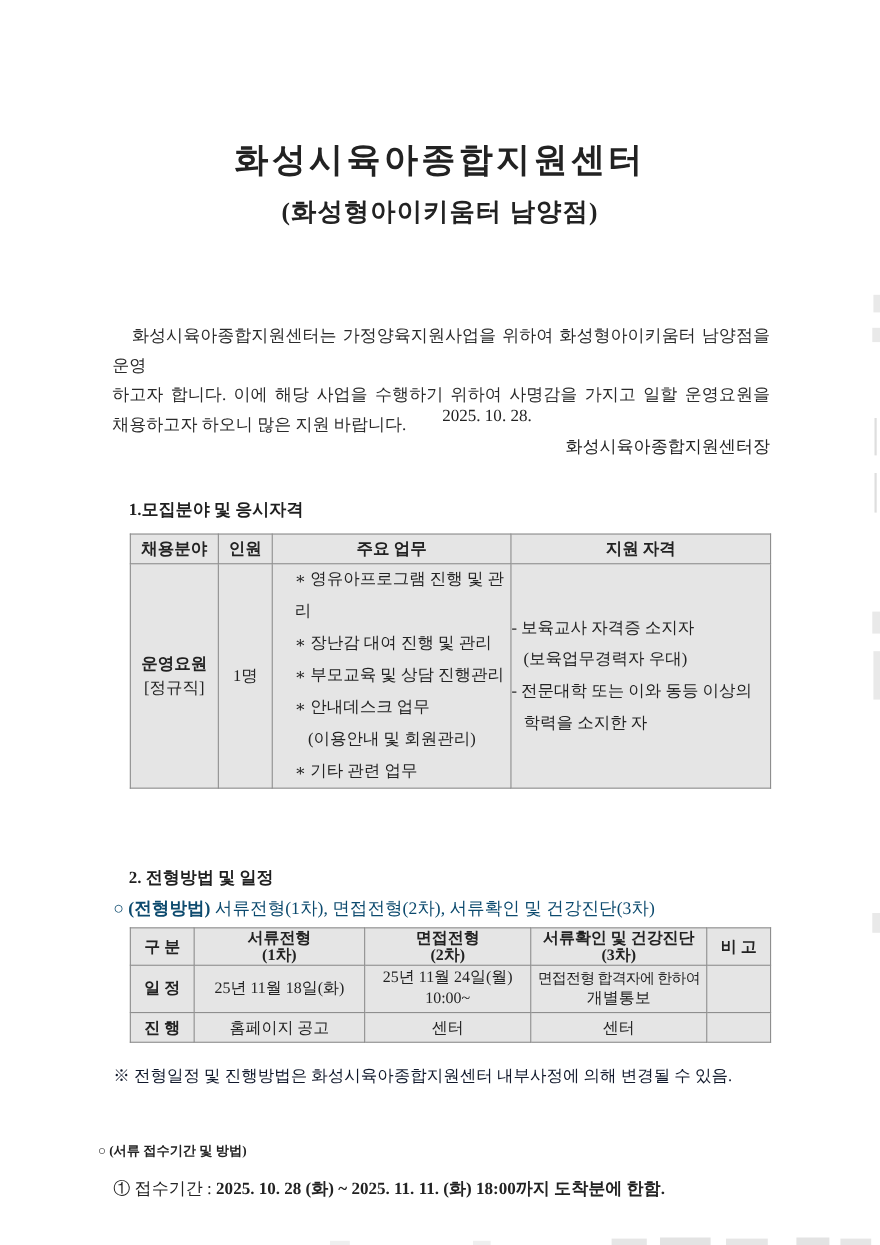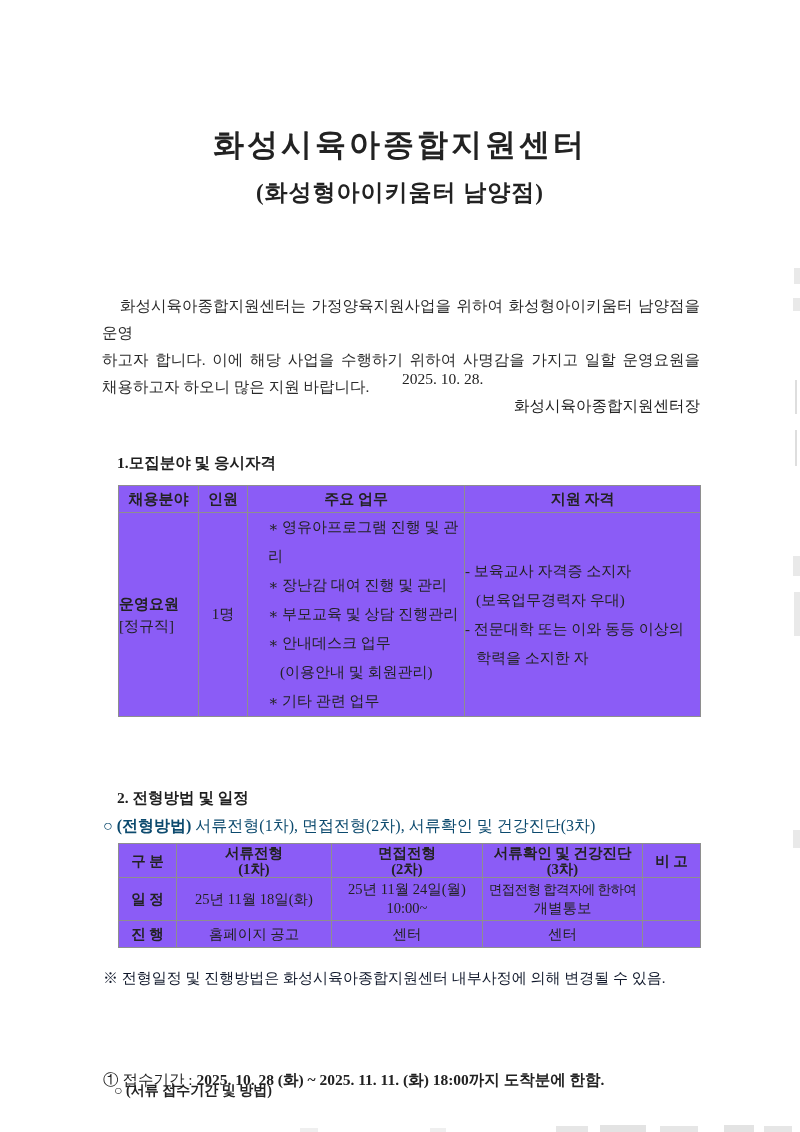--- a/index.html
+++ b/index.html
@@ -27,45 +27,45 @@
   
   .sec-heading { font-size:15.5px; font-weight:bold; color:#1f1f1f; }
   .h1 { top:453px; left:117px; }
   .h2 { top:788px; left:117px; }
 
   .inline-line { font-size:16px; color:#0c4a6e; }
   .method-line { top:816px; left:103px; }
   .b { font-weight:bold; }
 
   
-  table { border-collapse:collapse; table-layout:fixed; position:absolute; background:#8b5cf6; }
+  table { border-collapse:collapse; table-layout:fixed; position:absolute; background:#e5e5e5; }
   th, td { border:1px solid #8e8e8e; padding:0; overflow:hidden; }
   th { font-weight:bold; }
 
   #recruit-table { top:485px; left:118px; width:582px; font-size:15px; }
   #recruit-table th { height:26px; text-align:center; }
   #recruit-table td { vertical-align:middle; }
   #recruit-table .row-body { height:186px; }
-  .pos-cell { line-height:22px; }
+  .pos-cell { text-align:center; line-height:22px; }
   .duties-cell { padding-left:20px; line-height:29px; }
   .duty-cont { padding-left:12px; }
   .qual-cell { padding-left:0; line-height:29px; }
   .qual-cont { padding-left:11px; }
 
   #schedule-table { top:843px; left:118px; width:582px; font-size:14.5px; }
   #schedule-table th { height:33px; text-align:center; line-height:16px; }
   #schedule-table td { text-align:center; vertical-align:middle; }
   #schedule-table .r1 { height:43px; line-height:19px; }
   #schedule-table .r2 { height:27px; }
   .row-label { font-weight:bold; }
   .tight { font-size:13.5px; letter-spacing:-0.6px; white-space:nowrap; }
 
   .note-line { top:969px; left:103px; font-size:15px; }
 
-  .s3-head { top:1038px; left:114px; font-size:14px;margin-top:44px; }
+  .s3-head { top:1038px; left:89px; font-size:12px; }
   .s3-item { top:1070px; left:103px; font-size:15.5px; }
 
   
   .artifact { position:absolute; background:#e9e9e9; }
 </style>
 </head>
 <body>
 
 <div id="page">
 

